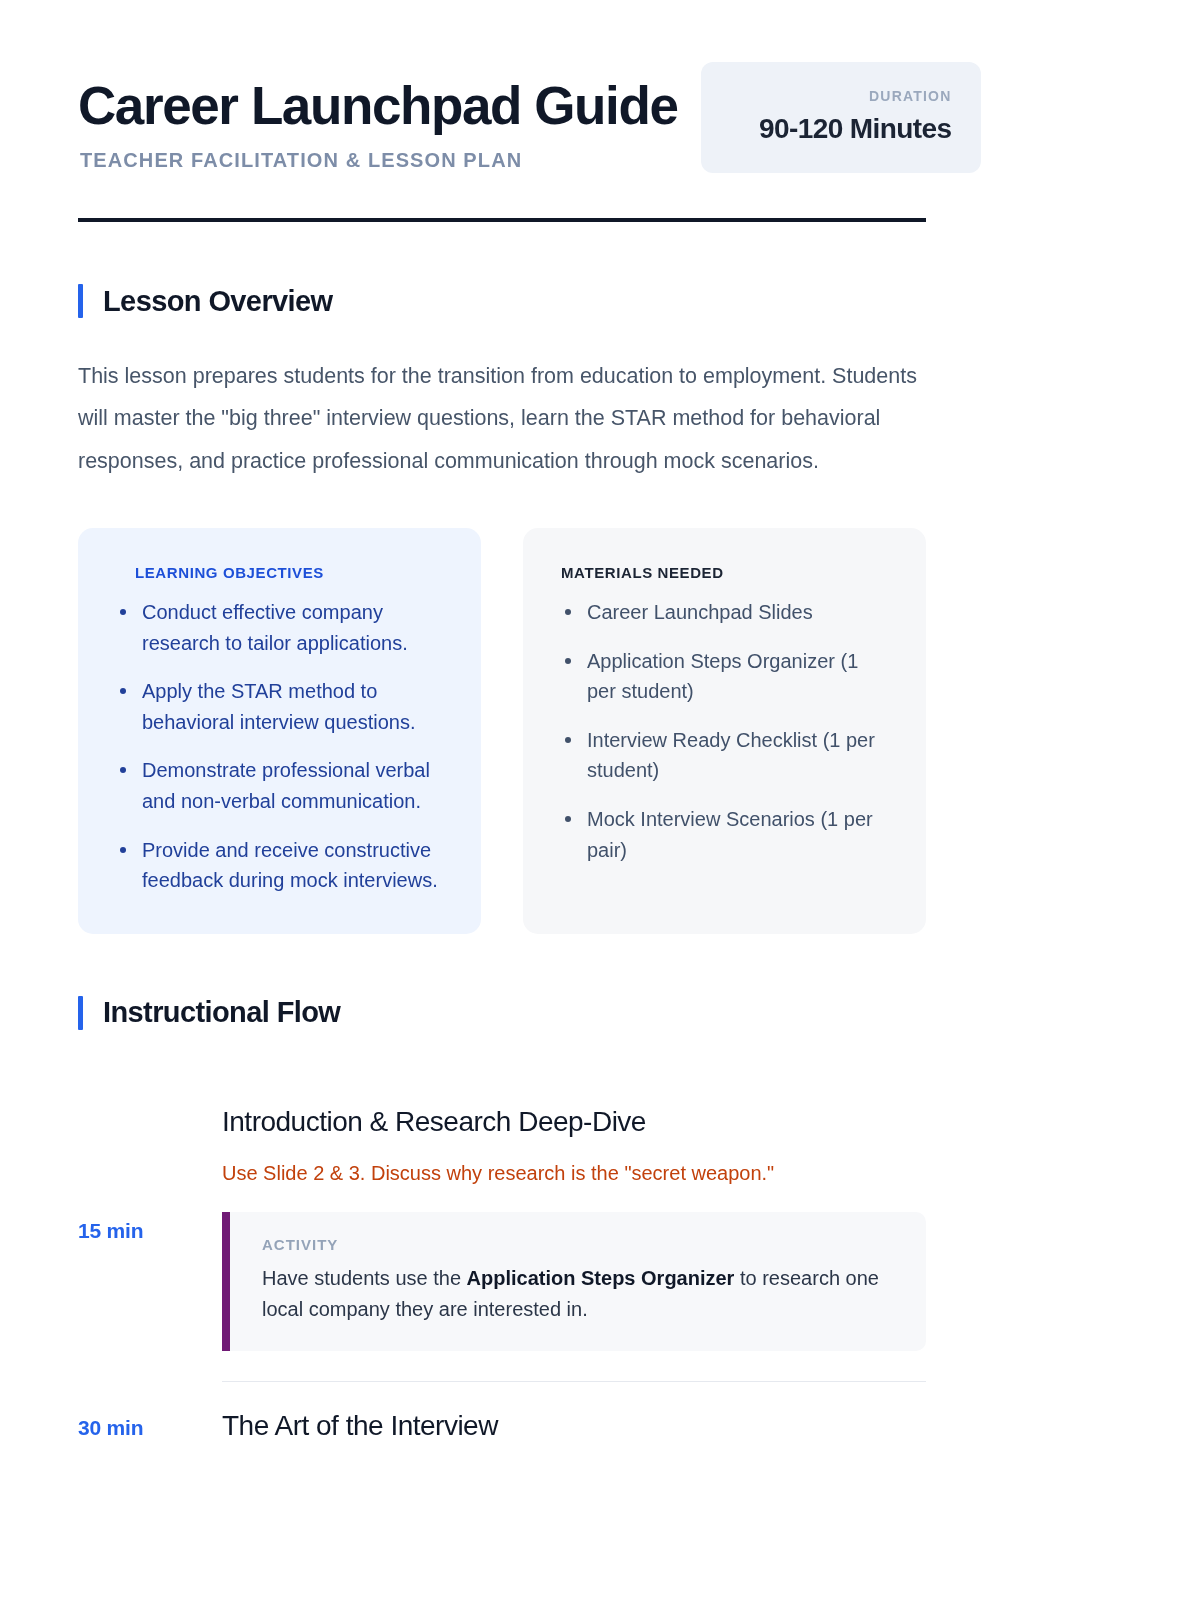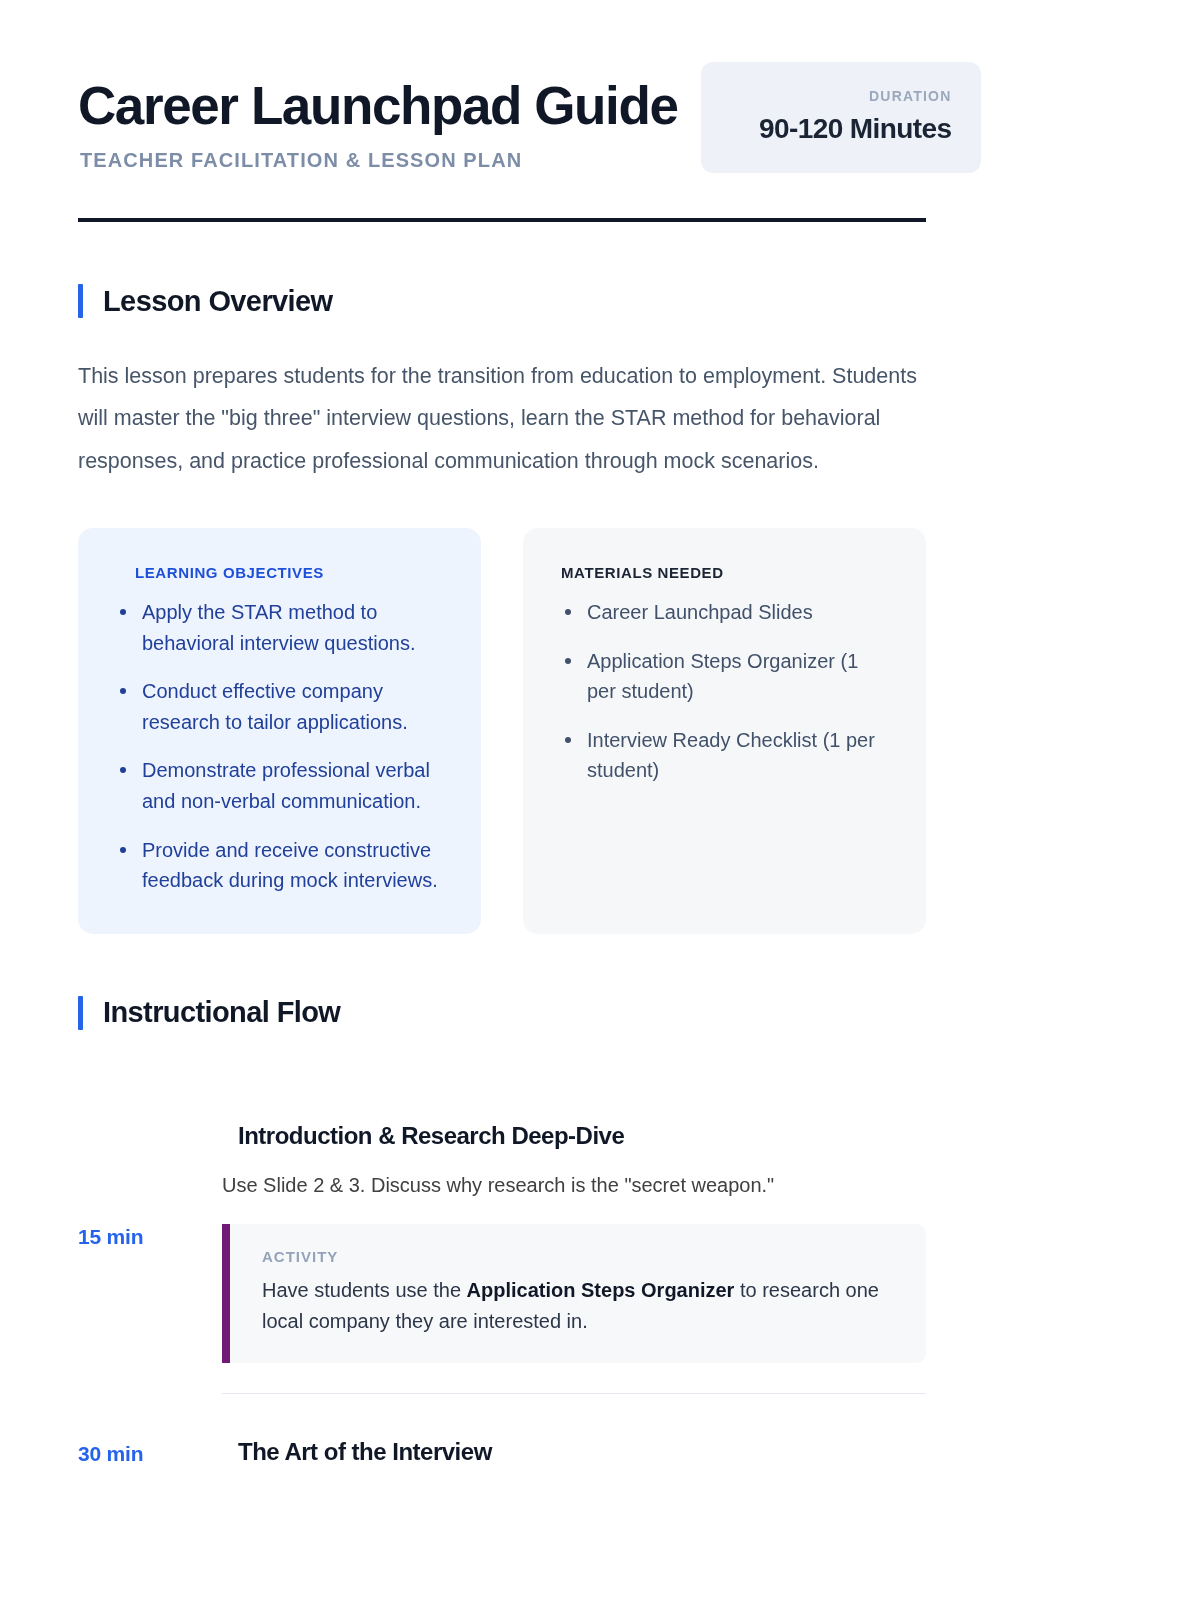--- a/index.html
+++ b/index.html
@@ -169,31 +169,31 @@
   .flow-time {
     flex: 0 0 144px;
     font-size: 21px;
     font-weight: 700;
     color: #2563eb;
     letter-spacing: -0.2px;
     padding-top: 5px;
   }
   .flow-body { flex: 1 1 auto; }
   .flow-title {
-    font-size: 24px;
-    font-weight: 700;
+    font-size: 28px;
+    font-weight: 400;
     letter-spacing: -0.5px;
     color: #101828;
-    margin: 16px;
+    margin: 0;
   }
   .flow-desc {
     margin: 20px 0 0 0;
     font-size: 20px;
     line-height: 1.5;
-    color: #404040;
+    color: #c2410c;
   }
   .activity-box {
     margin-top: 24px;
     background: #f7f8fa;
     border-left: 8px solid #701a75;
     border-radius: 0 10px 10px 0;
     padding: 24px 30px 26px 32px;
   }
   .activity-label {
     font-size: 15px;
@@ -239,33 +239,34 @@
     <h2 class="section-title">Lesson Overview</h2>
   </div>
 
   <p class="overview-text">This lesson prepares students for the transition from education to employment. Students will master the "big three" interview questions, learn the STAR method for behavioral responses, and practice professional communication through mock scenarios.</p>
 
   <div class="cards">
 
     <div class="card card--objectives">
       <div class="card-label">LEARNING OBJECTIVES</div>
       <ul class="card-list">
+        <li>Conduct effective company research to tailor applications.</li>
         <li>Apply the STAR method to behavioral interview questions.</li>
-        <li>Conduct effective company research to tailor applications.</li>
         <li>Demonstrate professional verbal and non-verbal communication.</li>
         <li>Provide and receive constructive feedback during mock interviews.</li>
       </ul>
     </div>
 
     <div class="card card--materials">
       <div class="card-label">MATERIALS NEEDED</div>
       <ul class="card-list">
         <li>Career Launchpad Slides</li>
         <li>Application Steps Organizer (1 per student)</li>
         <li>Interview Ready Checklist (1 per student)</li>
+        <li>Mock Interview Scenarios (1 per pair)</li>
       </ul>
     </div>
 
   </div>
 
   <div class="section-heading">
     <span class="section-bar"></span>
     <h2 class="section-title">Instructional Flow</h2>
   </div>
 

